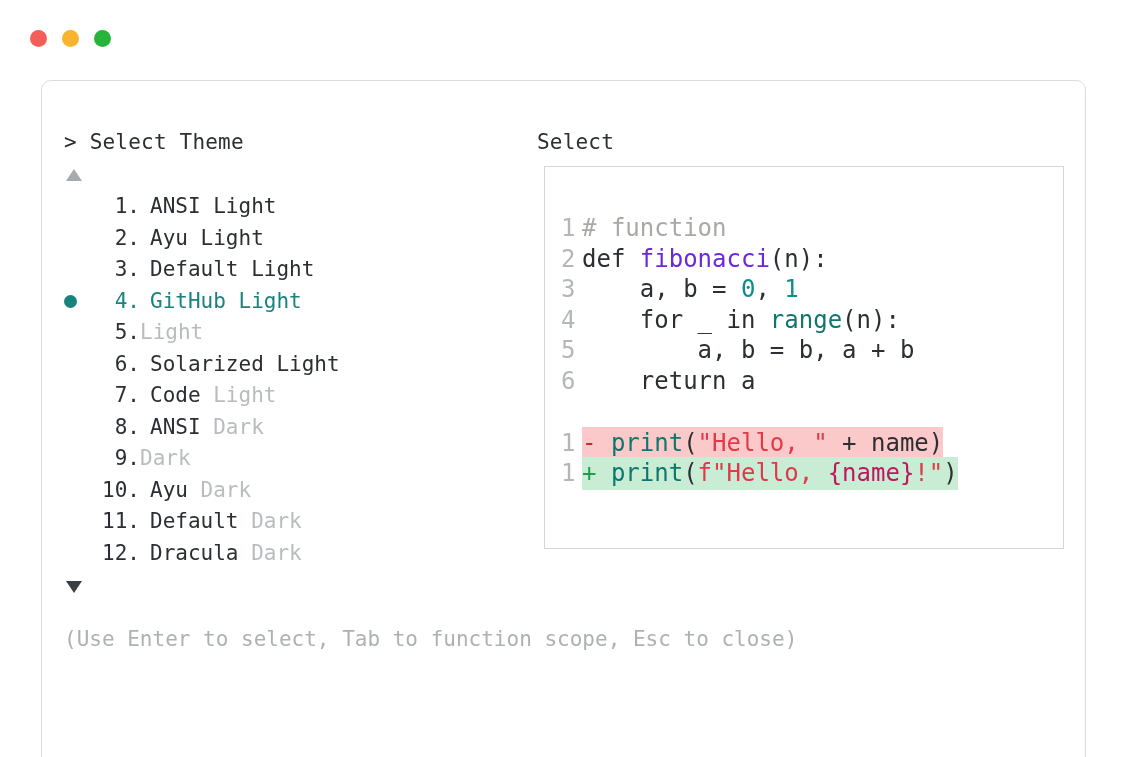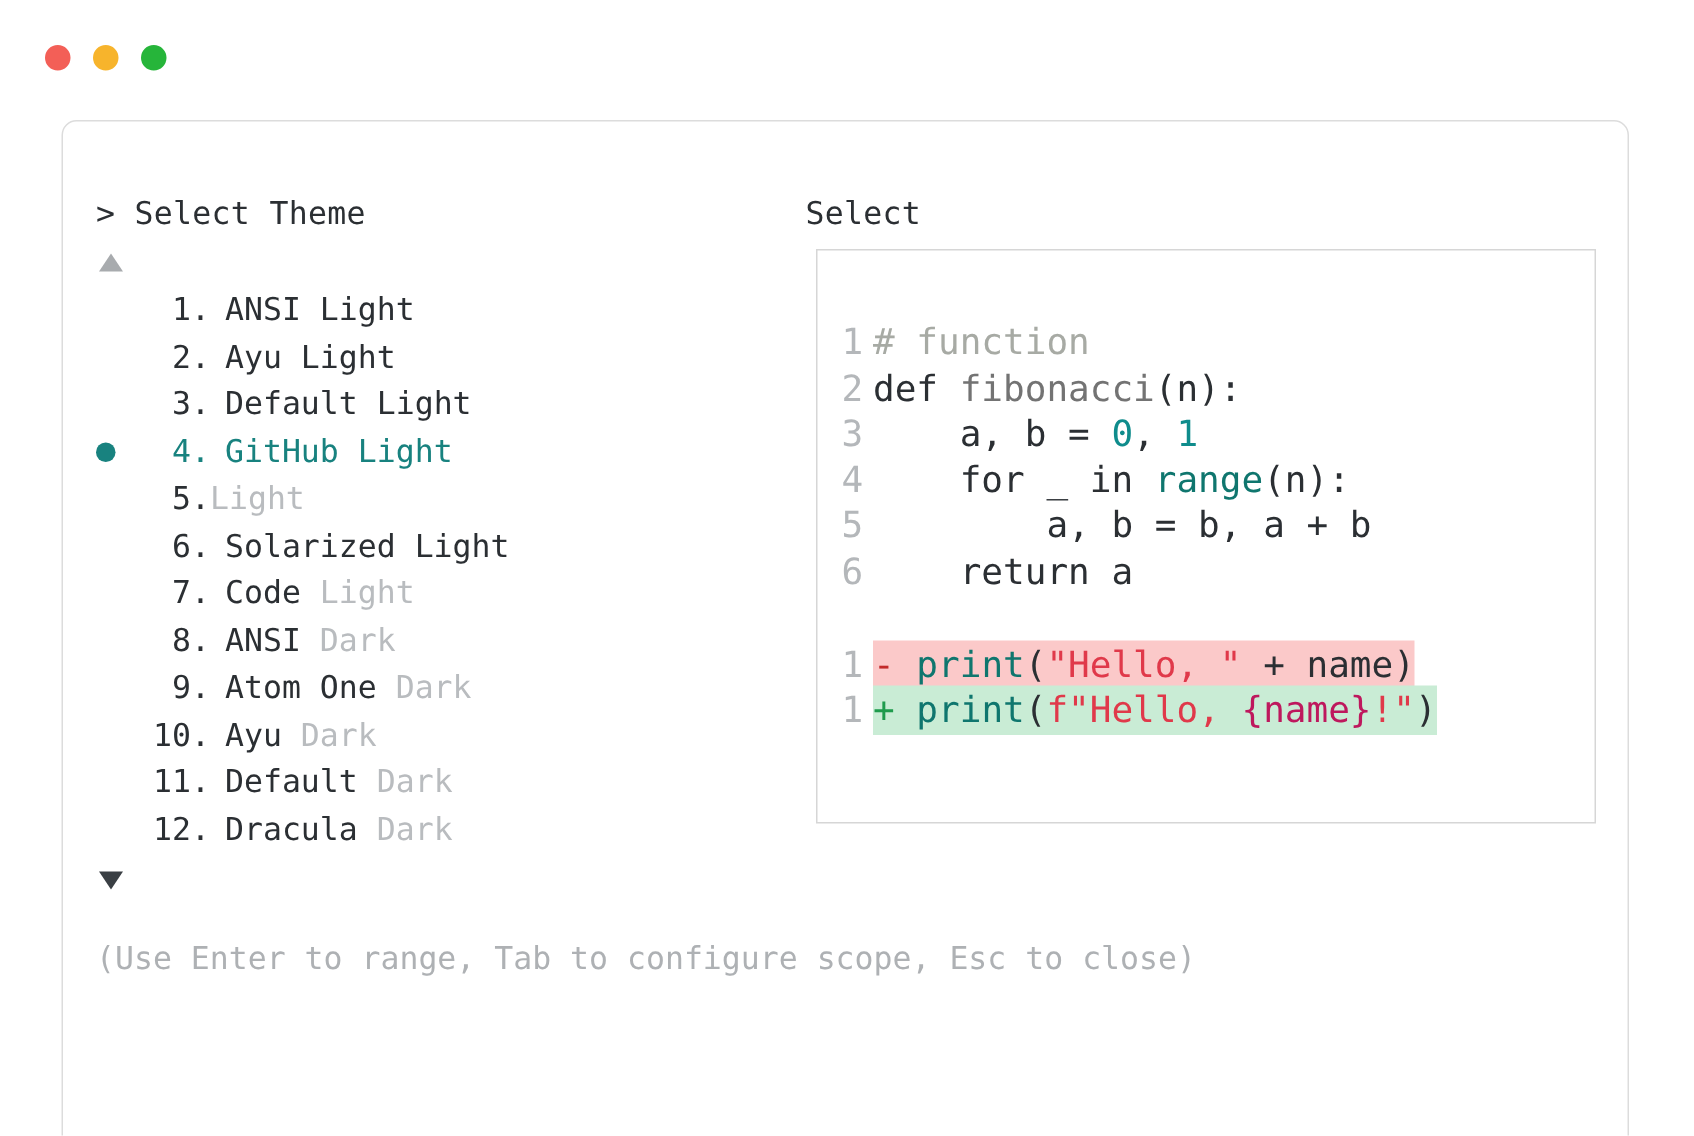--- a/index.html
+++ b/index.html
@@ -164,21 +164,21 @@
   .ln {
     color: #b4b7ba;
     display: inline-block;
     width: 12px;
     text-align: right;
     margin-right: 9px;
   }
   .sp { color: #2b2f33; }
   .cmt { color: #a7aaa4; }
   .kw  { color: #2b2f33; text-align: center; }
-  .fn  { color: #737373; }
+  .fn  { color: #6d28d9; }
   .num-lit { color: #0f8c8c; }
   .bi  { color: #0f766e; }
   .str { color: #e0394a; }
   .var { color: #be185d; }
   .blank { height: 30.5px; }
 
   .diff-line { white-space: pre; height: 30.5px; }
   .diff-body {
     display: inline-block;
     padding: 1px 0;
@@ -222,27 +222,27 @@
 
       <div class="theme-list" id="theme-list">
           <div class="theme-row"><span class="bullet-cell"></span><span class="num"> 1.</span><span class="name">ANSI </span><span class="variant">Light</span></div>
           <div class="theme-row"><span class="bullet-cell"></span><span class="num"> 2.</span><span class="name">Ayu </span><span class="variant">Light</span></div>
           <div class="theme-row"><span class="bullet-cell"></span><span class="num"> 3.</span><span class="name">Default </span><span class="variant">Light</span></div>
           <div class="theme-row selected"><span class="bullet-cell"><span class="bullet"></span></span><span class="num"> 4.</span><span class="name">GitHub </span><span class="variant">Light</span></div>
           <div class="theme-row"><span class="bullet-cell"></span><span class="num"> 5.</span><span class="variant muted">Light</span></div>
           <div class="theme-row"><span class="bullet-cell"></span><span class="num"> 6.</span><span class="name">Solarized </span><span class="variant">Light</span></div>
           <div class="theme-row"><span class="bullet-cell"></span><span class="num"> 7.</span><span class="name">Code </span><span class="variant muted">Light</span></div>
           <div class="theme-row"><span class="bullet-cell"></span><span class="num"> 8.</span><span class="name">ANSI </span><span class="variant muted">Dark</span></div>
-          <div class="theme-row"><span class="bullet-cell"></span><span class="num"> 9.</span><span class="name">Atom One </span><span class="variant muted">Dark</span></div>
+          <div class="theme-row"><span class="bullet-cell"></span><span class="num"> 9.</span><span class="variant muted">Dark</span></div>
           <div class="theme-row"><span class="bullet-cell"></span><span class="num">10.</span><span class="name">Ayu </span><span class="variant muted">Dark</span></div>
           <div class="theme-row"><span class="bullet-cell"></span><span class="num">11.</span><span class="name">Default </span><span class="variant muted">Dark</span></div>
           <div class="theme-row"><span class="bullet-cell"></span><span class="num">12.</span><span class="name">Dracula </span><span class="variant muted">Dark</span></div>
         </div>
 
       <div class="preview-box">
         <div class="code" id="code-block"><div class="code-line"><span class="ln">1</span><span class="cmt"># function</span></div><div class="code-line"><span class="ln">2</span><span class="kw">def </span><span class="fn">fibonacci</span><span class="sp">(n):</span></div><div class="code-line"><span class="ln">3</span><span class="sp">    a, b = </span><span class="num-lit">0</span><span class="sp">, </span><span class="num-lit">1</span></div><div class="code-line"><span class="ln">4</span><span class="sp">    for _ in </span><span class="bi">range</span><span class="sp">(n):</span></div><div class="code-line"><span class="ln">5</span><span class="sp">        a, b = b, a + b</span></div><div class="code-line"><span class="ln">6</span><span class="sp">    return a</span></div><div class="blank"></div><div class="diff-line diff-del"><span class="ln">1</span><span class="diff-body"><span class="sign-del">- </span><span class="bi">print</span><span class="sp">(</span><span class="str">"Hello, "</span><span class="sp"> + name)</span></span></div><div class="diff-line diff-add"><span class="ln">1</span><span class="diff-body"><span class="sign-add">+ </span><span class="bi">print</span><span class="sp">(</span><span class="str">f"Hello, </span><span class="var">{name}</span><span class="str">!"</span><span class="sp">)</span></span></div></div>
       </div>
 
-      <div class="footer">(Use Enter to range, Tab to configure scope, Esc to close)</div>
+      <div class="footer">(Use Enter to select, Tab to function scope, Esc to close)</div>
 
     </div>
   </div>
 </div>
 
 </body></html>

